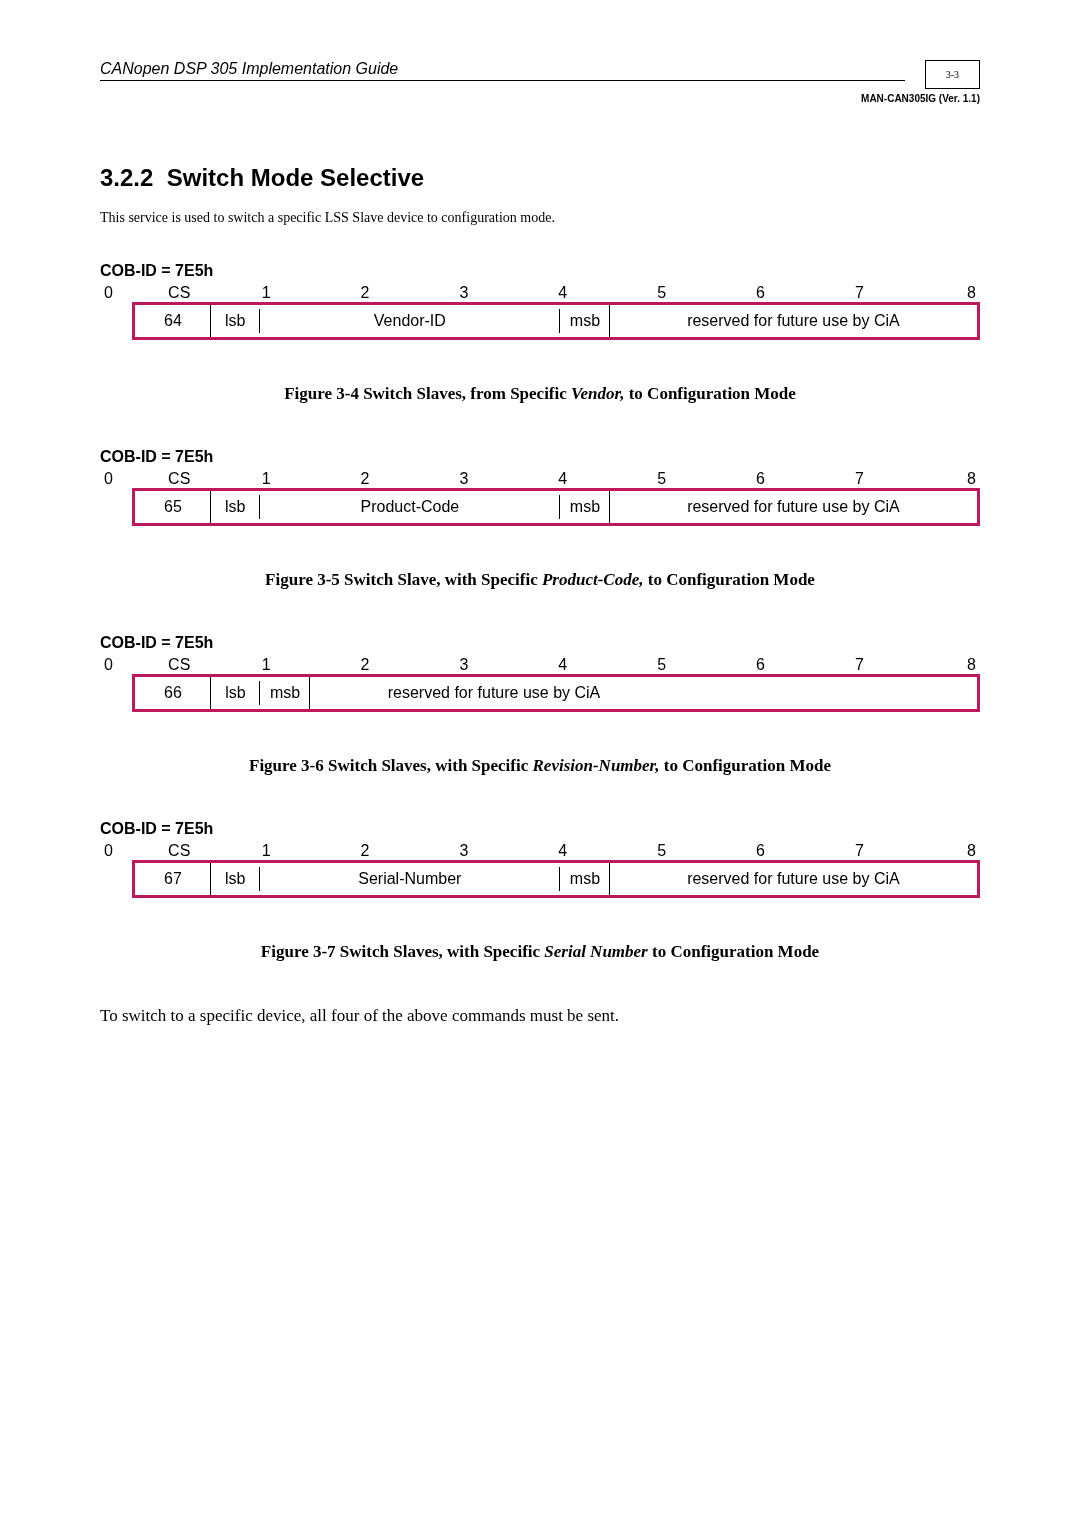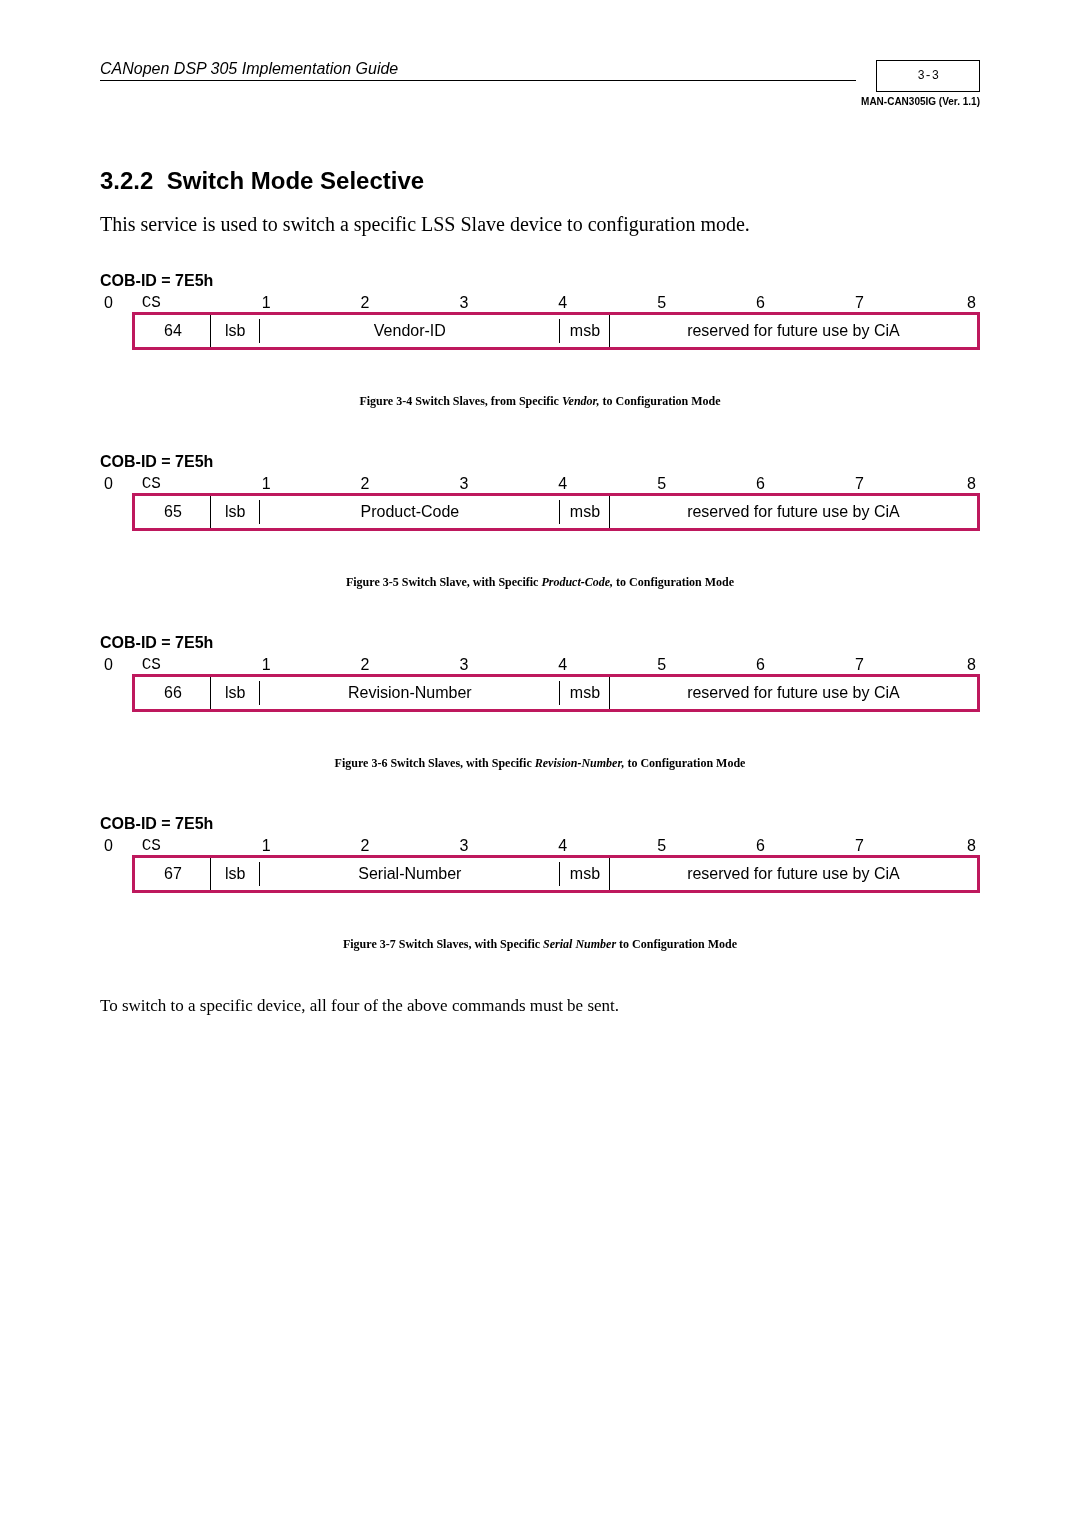--- a/index.html
+++ b/index.html
@@ -20,40 +20,40 @@
   font-style: italic;
   font-size: 16px;
   font-family: Verdana, Arial, sans-serif;
   border-bottom: 1px solid #000;
   padding-bottom: 2px;
   flex: 1;
   margin-right: 20px;
 }
 .page-num-box {
   border: 1px solid #000;
-  padding: 8px 40px;
-  font-size: 12px;
-  font-family: Liberation Mono, monospace;
+  padding: 8px 20px;
+  font-size: 10px;
+  font-family: Liberation Serif, serif;
 }
 .doc-sub {
   font-size: 10px;
   font-family: Arial, sans-serif;
   font-weight: bold;
   margin-bottom: 60px;
   text-align: right;
 }
 .section-heading {
   font-family: Verdana, Arial, sans-serif;
   font-size: 24px;
   font-weight: bold;
   margin-bottom: 18px;
 }
 .section-intro {
   font-family: Georgia, 'Times New Roman', serif;
-  font-size: 20px;
+  font-size: 14px;
   margin-bottom: 36px;
 }
 .cobid-label {
   font-family: Arial, sans-serif;
   font-weight: bold;
   font-size: 16px;
   margin-bottom: 4px;
 }
 
 
@@ -69,21 +69,21 @@
 .cell-row {
   display: flex;
   border: 3px solid #be185d;
   height: 32px;
   margin-left: 32px; 
 }
 .numslot {
   text-align: center;
 }
 .zero-slot { width: 32px; text-align: left; padding-left: 4px; }
-.cs-slot   { width: 76px; text-align: left; padding-left: 6px; font-family: Liberation Mono, monospace; }
+.cs-slot   { width: 76px; text-align: center; padding-left: 6px; }
 .n1        { width: 100px; }
 .n2        { width: 100px; }
 .n3        { width: 100px; }
 .n4        { width: 100px; }
 .n5        { width: 100px; }
 .n6        { width: 100px; }
 .n7        { width: 100px; }
 .n8        { width: 68px; text-align: right; padding-right: 4px; }
 
 
@@ -114,21 +114,21 @@
 }
 .cell-cs   { width: 76px; }
 .cell-b1   { width: 49px; text-align: right; }
 .cell-mid  { width: 301px; }
 .cell-msb  { width: 50px; }
 .cell-res  { width: 368px; }
 
 .figure-caption {
   text-align: center;
   font-family: Georgia, 'Times New Roman', serif;
-  font-size: 12px;
+  font-size: 17px;
   font-weight: bold;
   margin-bottom: 44px;
   margin-top: 44px;
 }
 .figure-caption .ital { font-style: italic; }
 
 .closing-line {
   font-family: Georgia, 'Times New Roman', serif;
   font-size: 17px;
   margin-top: 30px;
@@ -210,21 +210,20 @@
     <div class="numslot n3">3</div>
     <div class="numslot n4">4</div>
     <div class="numslot n5">5</div>
     <div class="numslot n6">6</div>
     <div class="numslot n7">7</div>
     <div class="numslot n8">8</div>
   </div>
   <div class="cell-row">
     <div class="cell cell-cs full-sep">66</div>
     <div class="cell cell-b1 sep">lsb</div>
-    <div class="cell cell-mid sep">Revision-Number</div>
     <div class="cell cell-msb full-sep">msb</div>
     <div class="cell cell-res">reserved for future use by CiA</div>
   </div>
 </div>
 <div class="figure-caption">
   <span>Figure 3-6  Switch Slaves, with Specific </span><span class="ital">Revision-Number,</span><span> to Configuration Mode</span>
 </div>
 
 <div class="cobid-label">COB-ID = 7E5h</div>
 <div class="frame-wrapper">

